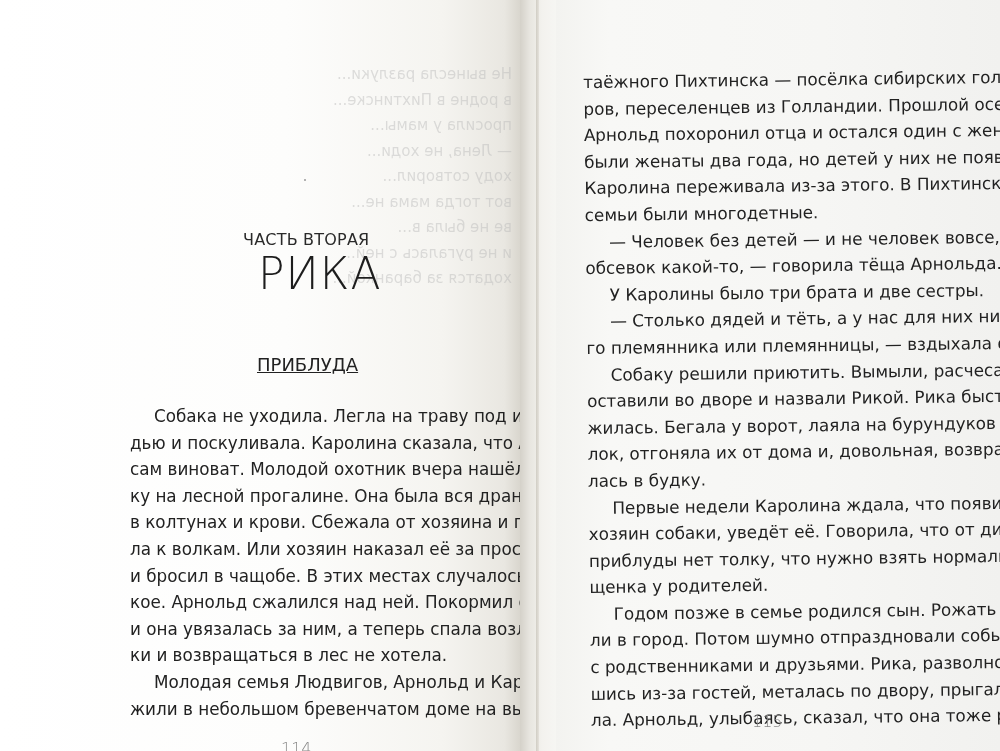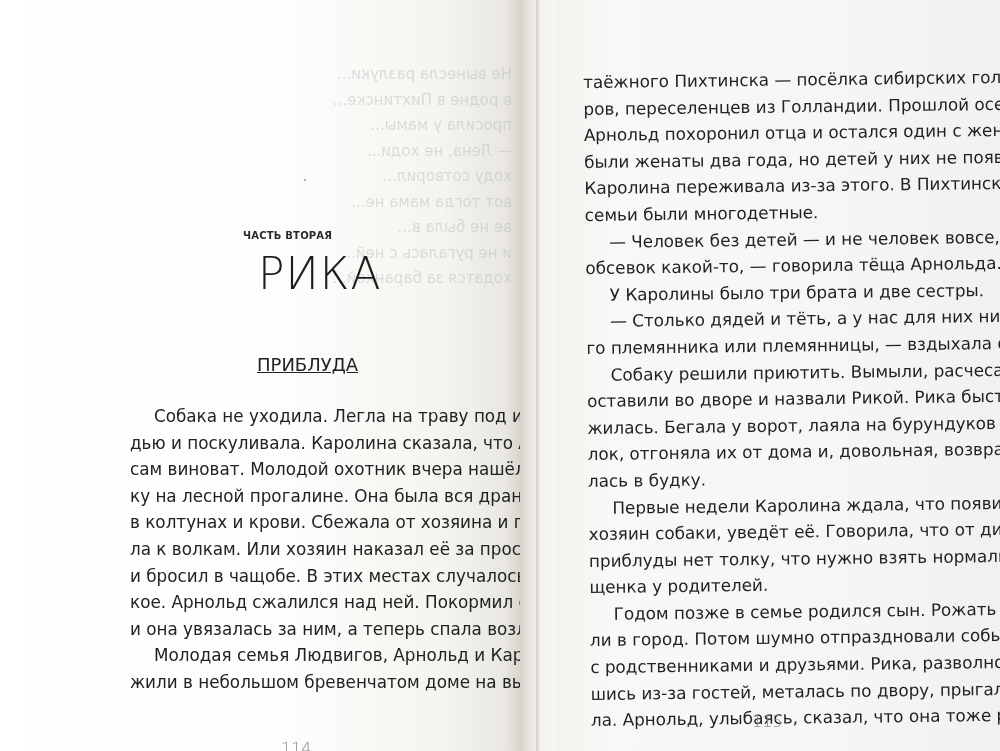--- a/index.html
+++ b/index.html
@@ -50,22 +50,22 @@
       overflow: hidden;
       filter: blur(0.5px);
     }
     .ghost div { height: 25.5px; }
     .ghost-dot {
       position: absolute; left: 304px; top: 179px;
       width: 2px; height: 2px; background: #9a9a9a; border-radius: 50%;
     }
     .part-label {
       position: absolute; left: 243px; top: 230px;
-      font-size: 10px; letter-spacing: 0.2px;
-      font-weight: 700; color: #2a2a2a;
+      font-size: 16px; letter-spacing: 0.2px;
+      font-weight: 400; color: #2a2a2a;
       text-transform: uppercase;
     }
     .part-title {
       position: absolute; left: 258px; top: 248px;
       font-size: 44px; font-weight: 200;
       color: #1d1d1d; letter-spacing: 1px;
     }
     .chapter-title {
       position: absolute; left: 257px; top: 354px;
       font-size: 18px; color: #222;
@@ -118,20 +118,21 @@
     <div class="text-block left-text" id="left-lines">
         <div class="line indent">Собака не уходила. Легла на траву под изгоро-</div>
         <div class="line">дью и поскуливала. Каролина сказала, что Арнольд</div>
         <div class="line">сам виноват. Молодой охотник вчера нашёл соба-</div>
         <div class="line">ку на лесной прогалине. Она была вся драная,</div>
         <div class="line">в колтунах и крови. Сбежала от хозяина и попа-</div>
         <div class="line">ла к волкам. Или хозяин наказал её за проступок</div>
         <div class="line">и бросил в чащобе. В этих местах случалось и та-</div>
         <div class="line">кое. Арнольд сжалился над ней. Покормил собаку,</div>
         <div class="line">и она увязалась за ним, а теперь спала возле калит-</div>
+        <div class="line last">ки и возвращаться в лес не хотела.</div>
         <div class="line indent">Молодая семья Людвигов, Арнольд и Каролина,</div>
         <div class="line">жили в небольшом бревенчатом доме на выселках</div>
       </div>
     <div class="page-num left">114</div>
   </div>
   <div class="gutter"></div>
   <div class="gutter-edge"></div>
   <div class="page-right"></div>
   <div class="text-block right-text" id="right-lines">
       <div class="line">таёжного Пихтинска — посёлка сибирских голéнд-</div>

